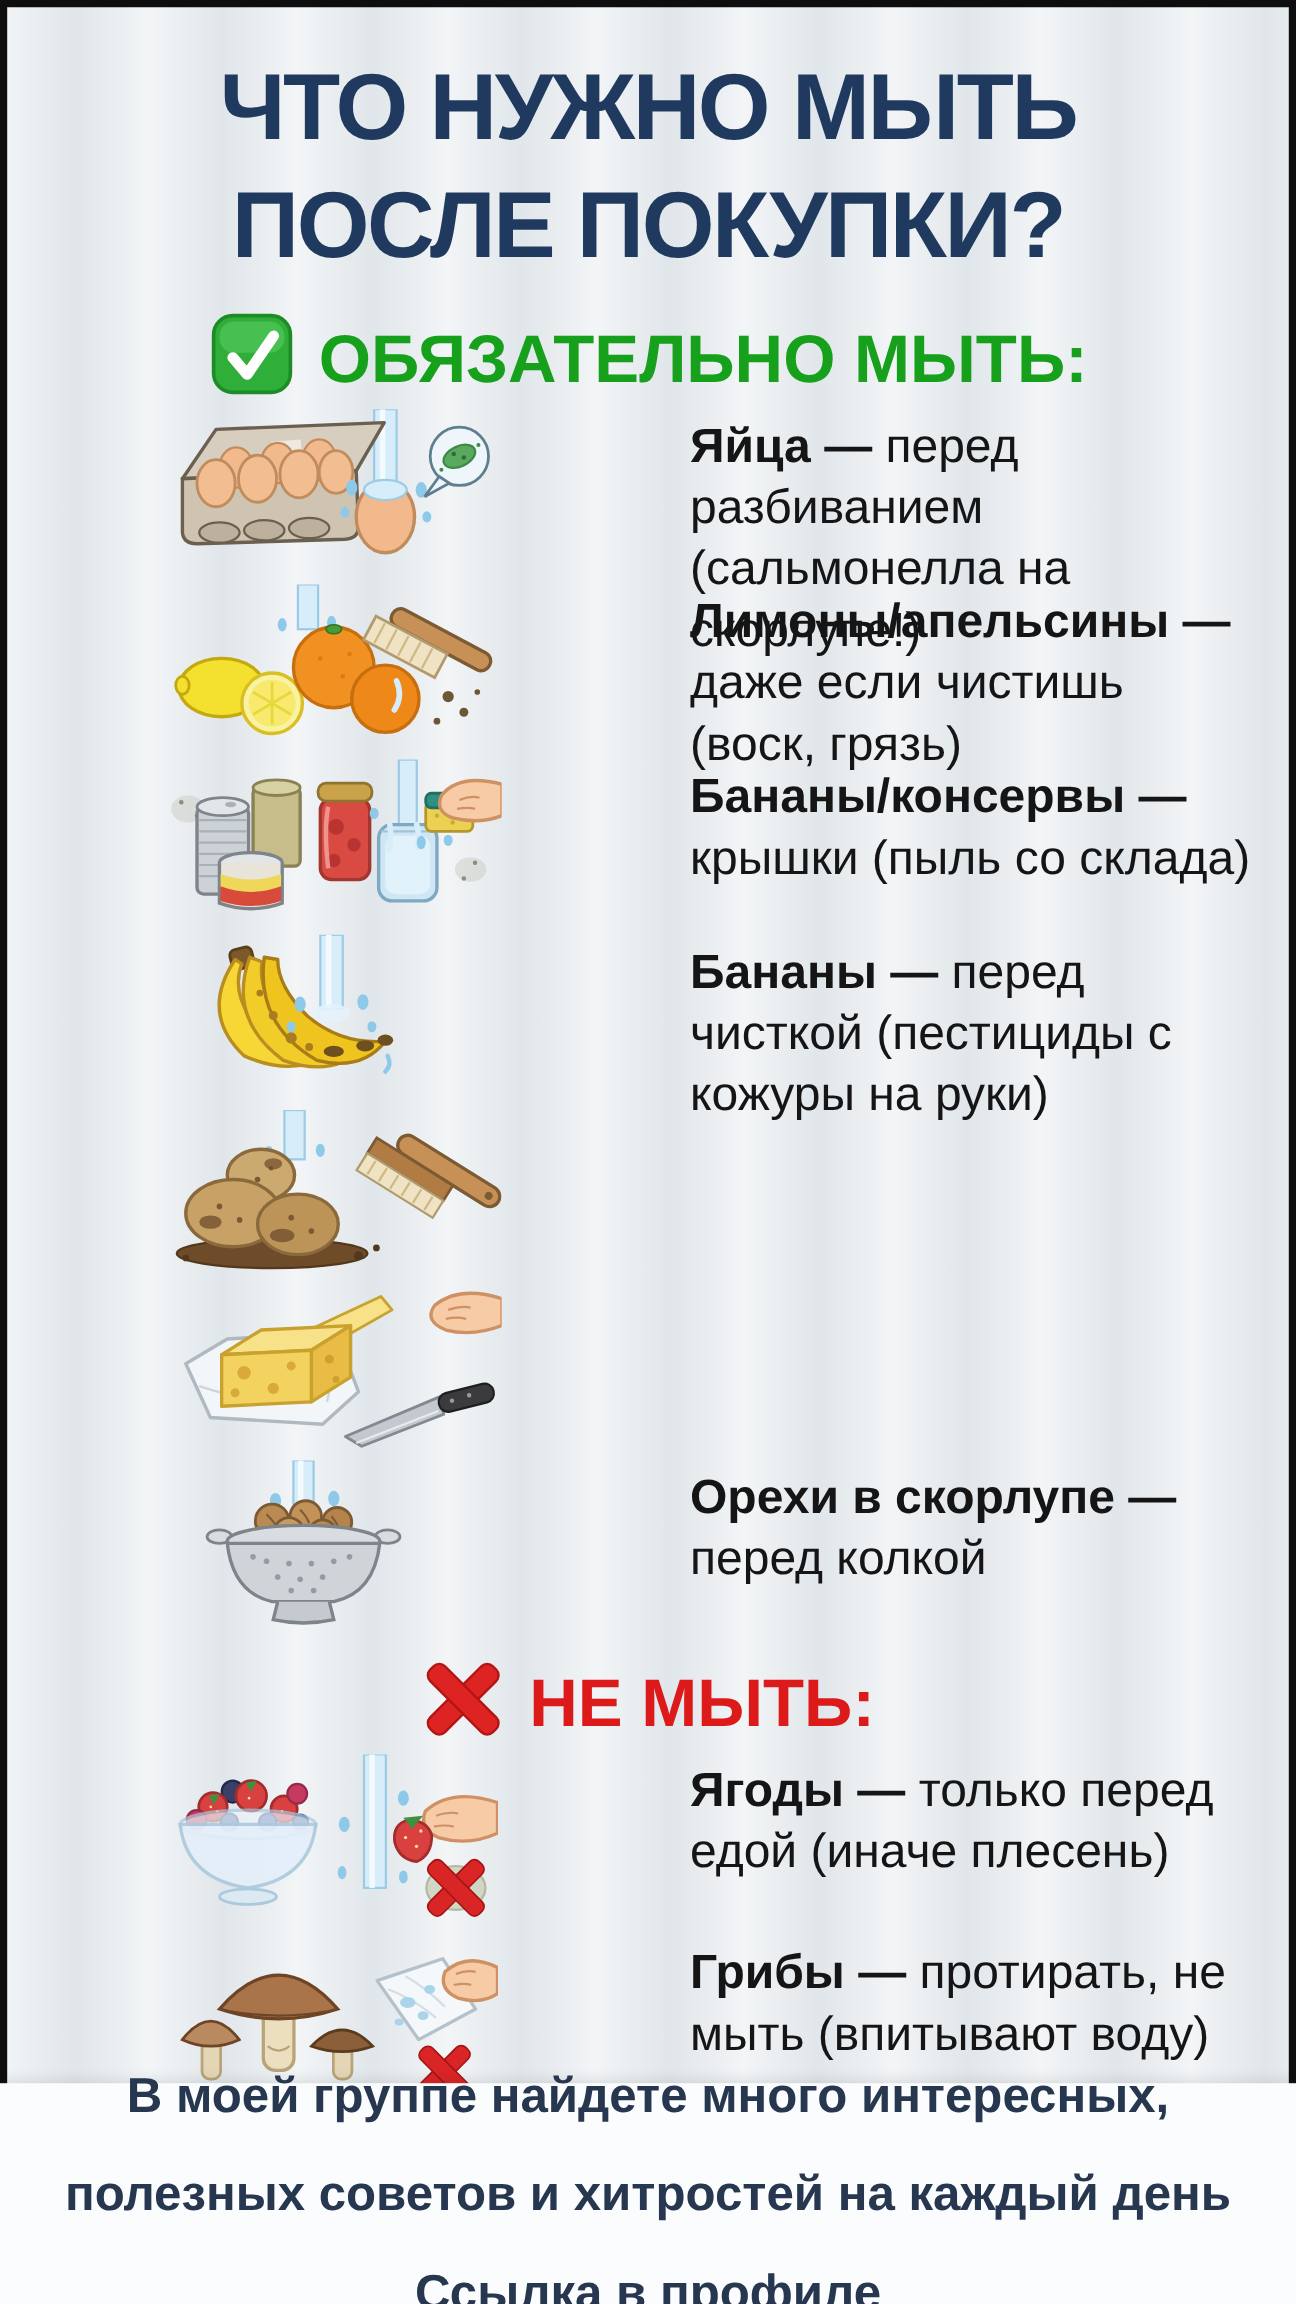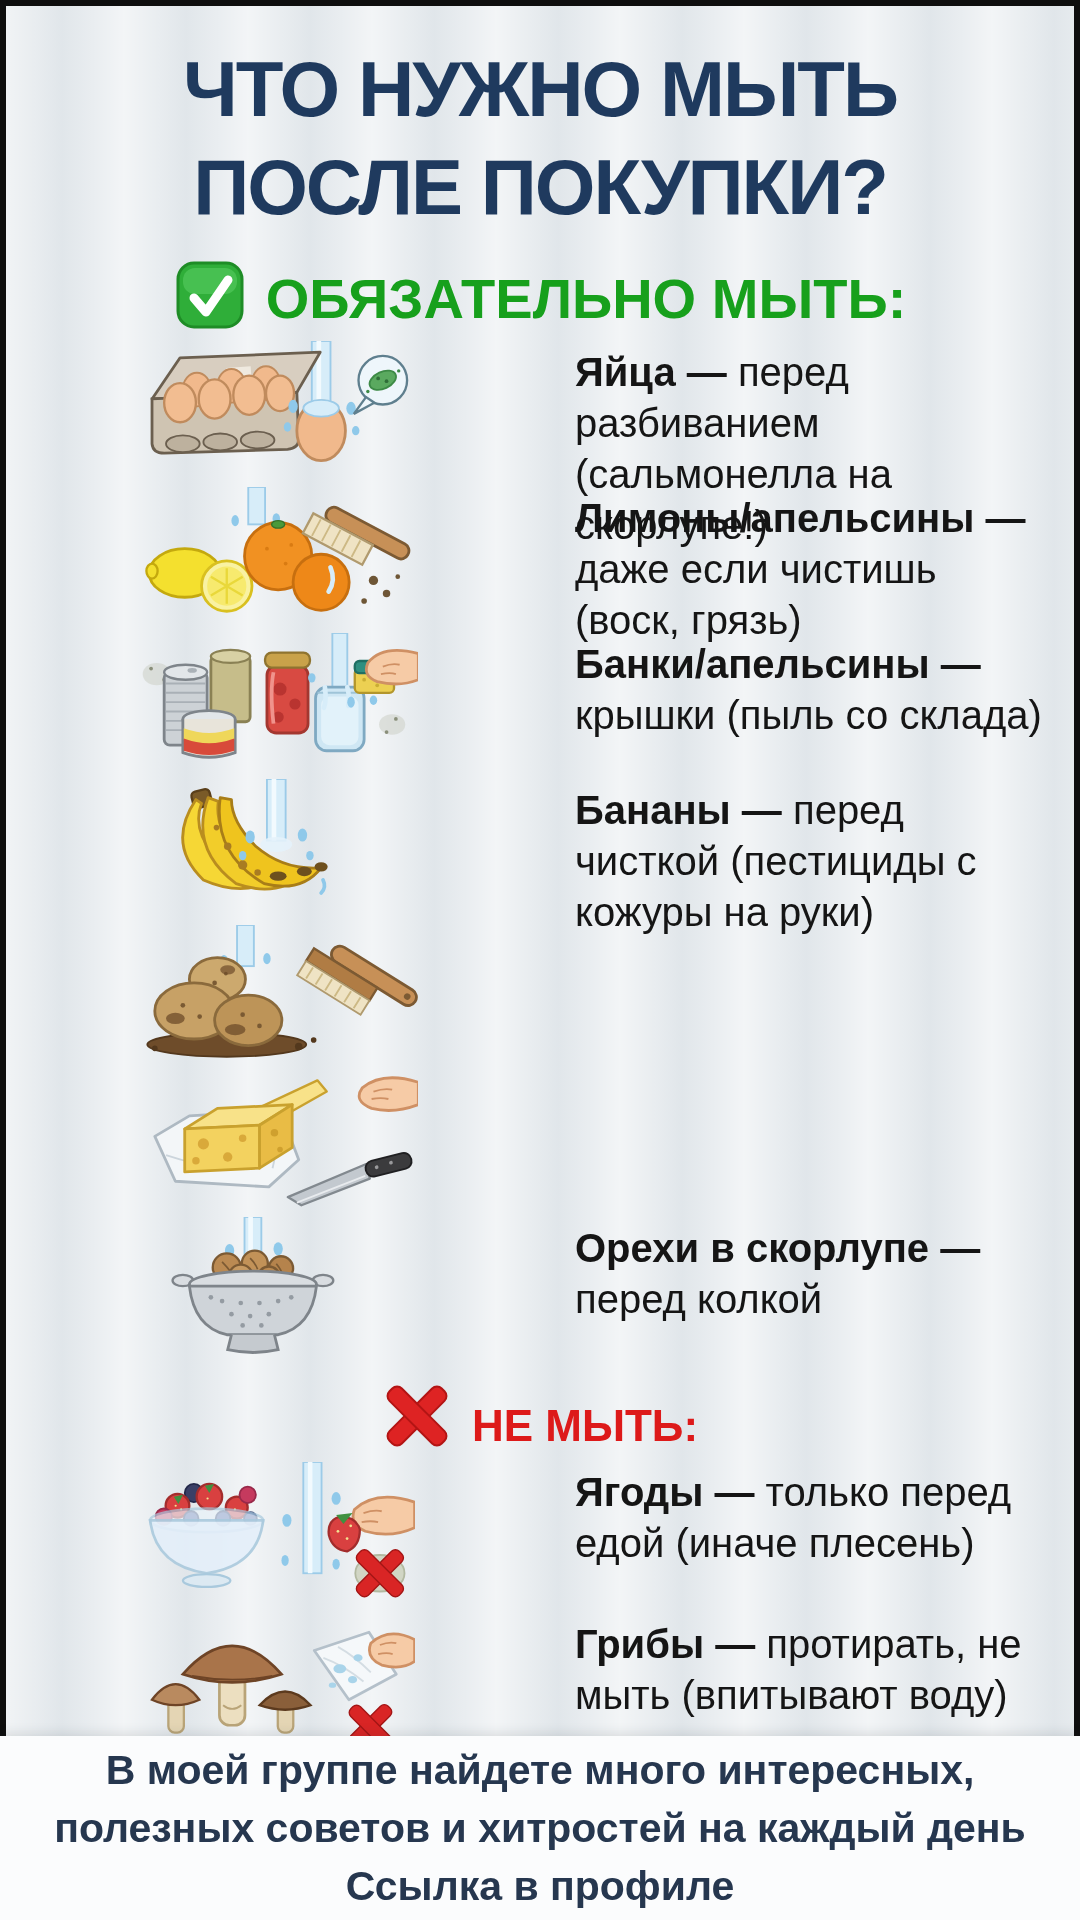--- a/index.html
+++ b/index.html
@@ -25,21 +25,21 @@
     font-weight:bold;
     font-size:78px;
     line-height:1.26;
     letter-spacing:-2px;
   }
   .section-head{
     display:flex;justify-content:center;align-items:flex-end;
     gap:20px;font-weight:bold;
   }
   .section-head.green{ margin-top:16px; color:#17a01c; font-size:56px; height:78px;}
-  .section-head.red{ margin-top:10px; color:#dd1a1a; font-size:44px; height:80px;}
+  .section-head.red{ margin-top:10px; color:#dd1a1a; font-size:56px; height:80px;}
   .section-head svg{flex:none;}
   .list{margin-top:8px;}
   .row{
     display:flex;align-items:flex-start;
     height:146px;
     padding:0 24px 0 28px;
     gap:41px;
   }
   .row.tall{height:152px;}
   .art{
@@ -55,20 +55,21 @@
     color:#151515;
   }
   .item-name{font-weight:bold;}
   .footer{
     position:absolute;left:0;bottom:0;width:100%;height:184px;
     background:#fbfcfd;
     box-shadow:0 -3px 10px rgba(40,50,60,0.12);
     display:flex;flex-direction:column;justify-content:center;align-items:center;
     color:#26374f;font-weight:bold;font-size:41px;line-height:1.42;
     text-align:center;
+    gap:24px;
   }
 </style>
 </head>
 <body>
 
 <div class="page">
 
   <div class="title">
     <div>ЧТО НУЖНО МЫТЬ</div>
     <div>ПОСЛЕ ПОКУПКИ?</div>
@@ -195,21 +196,21 @@
             <circle cx="256" cy="56" r="2" fill="#c9ad34"></circle>
             <circle cx="265" cy="47" r="2" fill="#c9ad34"></circle>
           <path d="M300,22 Q262,12 246,32 Q240,46 256,52 Q280,58 300,50 Z" fill="#f6cba6" stroke="#cf9064" stroke-width="3"></path>
           <path d="M262,36 q10,-4 18,-2 M260,44 q10,-2 16,0" stroke="#cf9064" stroke-width="2" fill="none"></path>
           <ellipse cx="228" cy="74" rx="4" ry="6" fill="#8fc9ea"></ellipse>
             <ellipse cx="252" cy="72" rx="4" ry="5" fill="#8fc9ea"></ellipse>
             <ellipse cx="186" cy="48" rx="4" ry="5" fill="#8fc9ea"></ellipse>
         </svg>
       </div>
       <div class="txt">
-        <span class="item-name">Банки/апельсины —</span>
+        <span class="item-name">Бананы/консервы —</span>
         <span class="item-desc">крышки (пыль со склада)</span>
       </div>
     </div>
 
     <div class="row">
       <div class="art">
         <svg viewBox="0 0 300 150">
           <rect x="138" y="0" width="20" height="66" fill="#d7edf9" stroke="#9ccbe8" stroke-width="2"></rect>
           <rect x="143" y="0" width="5" height="66" fill="#f2fafe"></rect>
           <rect x="58" y="12" width="20" height="18" rx="5" fill="#7a5a28" stroke="#5a3f1a" stroke-width="2.5" transform="rotate(-14 68 21)"></rect>

